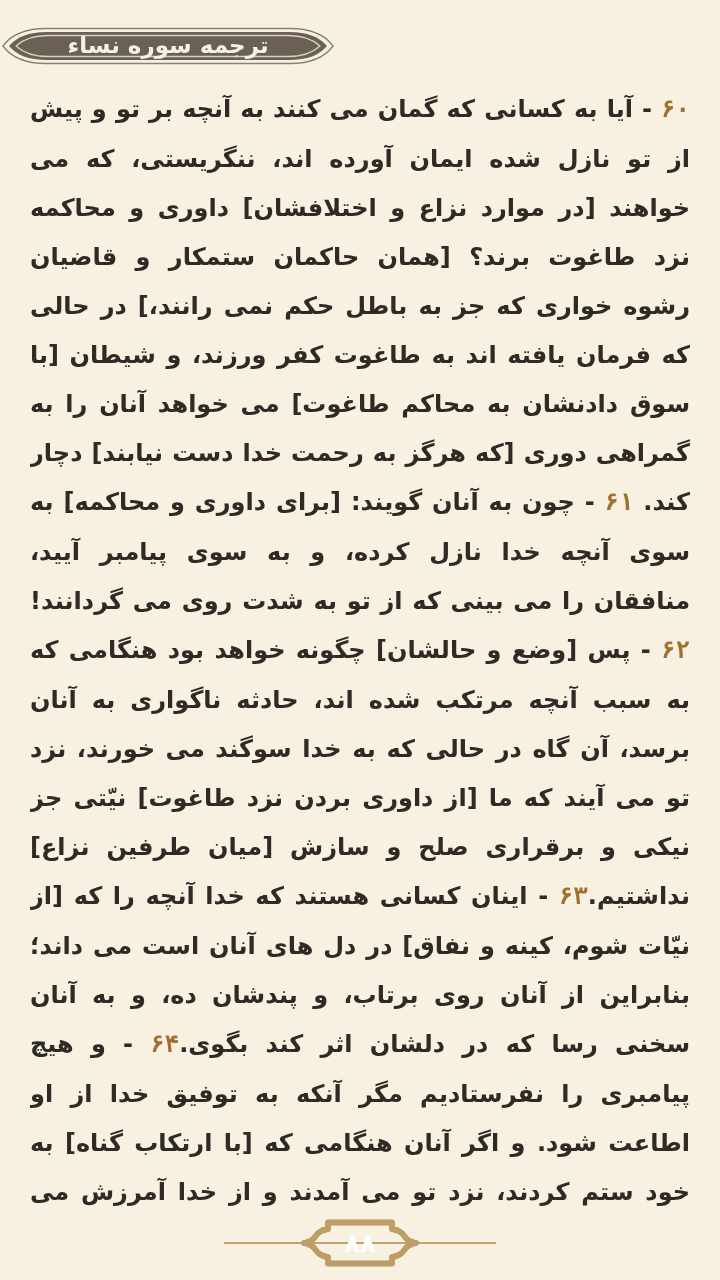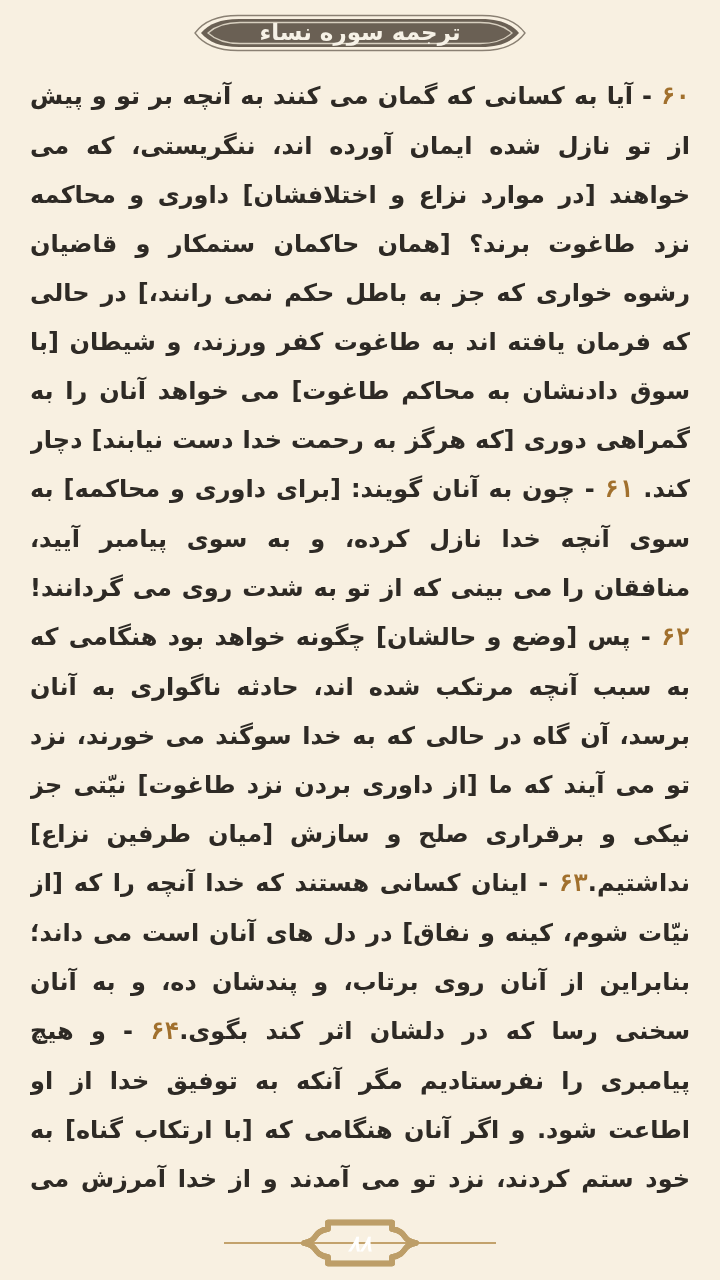--- a/index.html
+++ b/index.html
@@ -18,21 +18,21 @@
   }
   html,body{margin:0;padding:0;}
   .page{
     position:relative;
     width:720px;height:1280px;
     background:var(--background,#f8f0e1);
     overflow:hidden;
     font-family:"DejaVu Sans",sans-serif;
   }
   
-  .header{display:flex;justify-content:center;padding-top:8px;}
+  .header{display:flex;justify-content:flex-start;padding-top:21px;}
   .cartouche{position:relative;width:336px;height:50px;}
   .cartouche svg{position:absolute;inset:0;width:100%;height:100%;}
   .header-title{
     position:absolute;inset:0 0 3px 0;
     display:flex;align-items:center;justify-content:center;
     direction:rtl;
     color:var(--header-text,#f6f1e6);
     font-size:23px;font-weight:bold;
     letter-spacing:0;
   }
@@ -61,21 +61,21 @@
   }
   .ornament{
     position:absolute;left:50%;top:0;transform:translateX(-50%);
     width:120px;height:50px;
   }
   .ornament svg{position:absolute;inset:0;width:100%;height:100%;}
   .page-num{
     position:absolute;inset:0;
     display:flex;align-items:center;justify-content:center;
     color:var(--page-number-text,#ffffff);
-    font-size:22px;font-weight:bold;font-style:italic;
+    font-size:26px;font-weight:bold;
   }
 </style>
 </head>
 <body>
 
 <div class="page">
 
   <header class="header">
     <div class="cartouche">
       <svg viewBox="0 0 336 50" aria-hidden="true">

